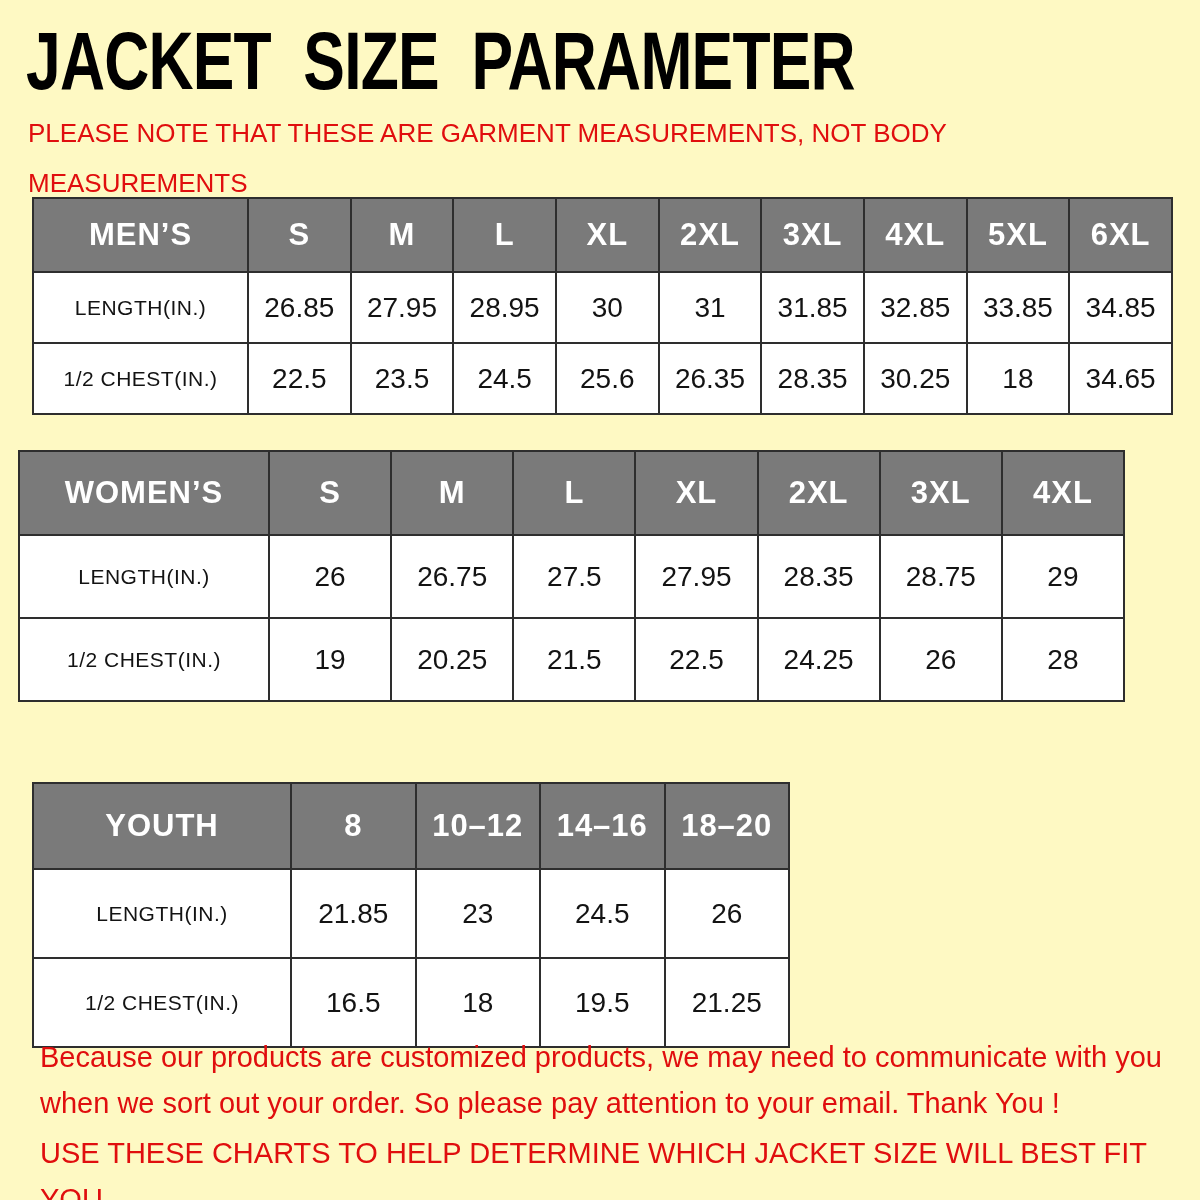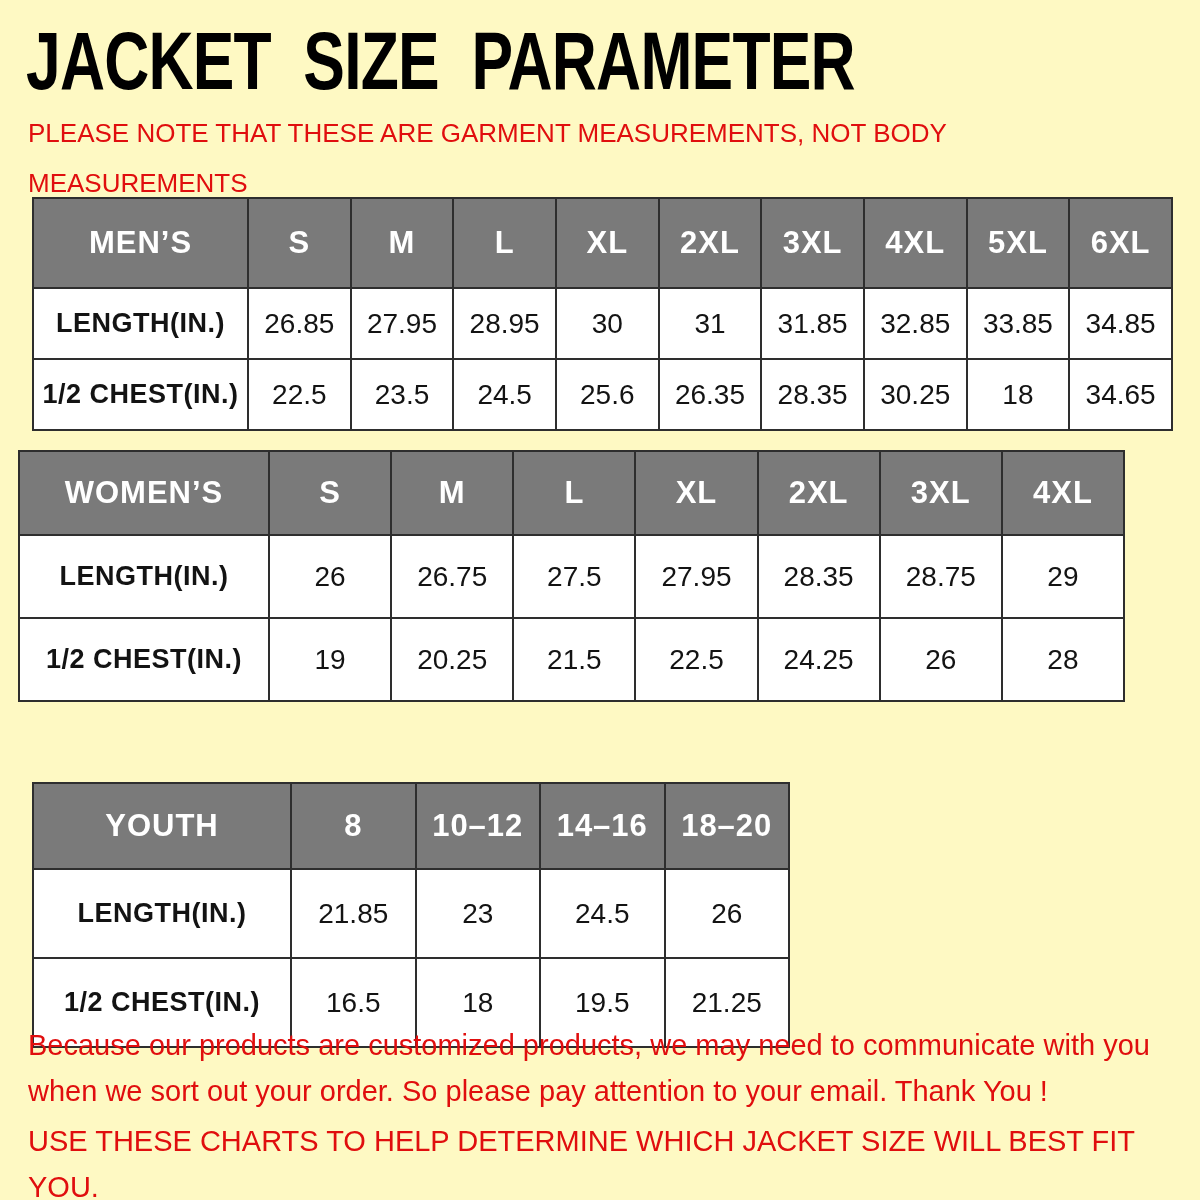--- a/index.html
+++ b/index.html
@@ -51,42 +51,42 @@
     font-size:31px;
     font-weight:700;
     letter-spacing:1px;
   }
   table.size-table td{
     color:#131313;
     font-size:28px;
     font-weight:400;
   }
   table.size-table td.row-label{
-    font-weight:700;
-    font-size:27px;
+    font-weight:400;
+    font-size:21px;
     letter-spacing:0.5px;
   }
   .t0{left:32px;top:197px;width:1141px;}
   .t0 col.label-col{width:215px;}
-  .t0 thead tr{height:90px;}
+  .t0 thead tr{height:74px;}
   .t0 tbody tr{height:71px;}
 
   .t1{left:18px;top:450px;width:1107px;}
   .t1 col.label-col{width:250px;}
   .t1 thead tr{height:84px;}
   .t1 tbody tr{height:83px;}
 
   .t2{left:32px;top:782px;width:758px;}
   .t2 col.label-col{width:258px;}
   .t2 thead tr{height:86px;}
   .t2 tbody tr{height:89px;}
 
   .footer-note{
     position:absolute;left:28px;
-    margin:0;
+    margin:12px;
     width:1160px;
     color:#e00e0e;
     font-size:29px;
     font-weight:400;
     line-height:46px;
     white-space:pre-line;
   }
   .footer-note.p1{top:1022px;}
   .footer-note.p2{top:1118px;}
 </style>

